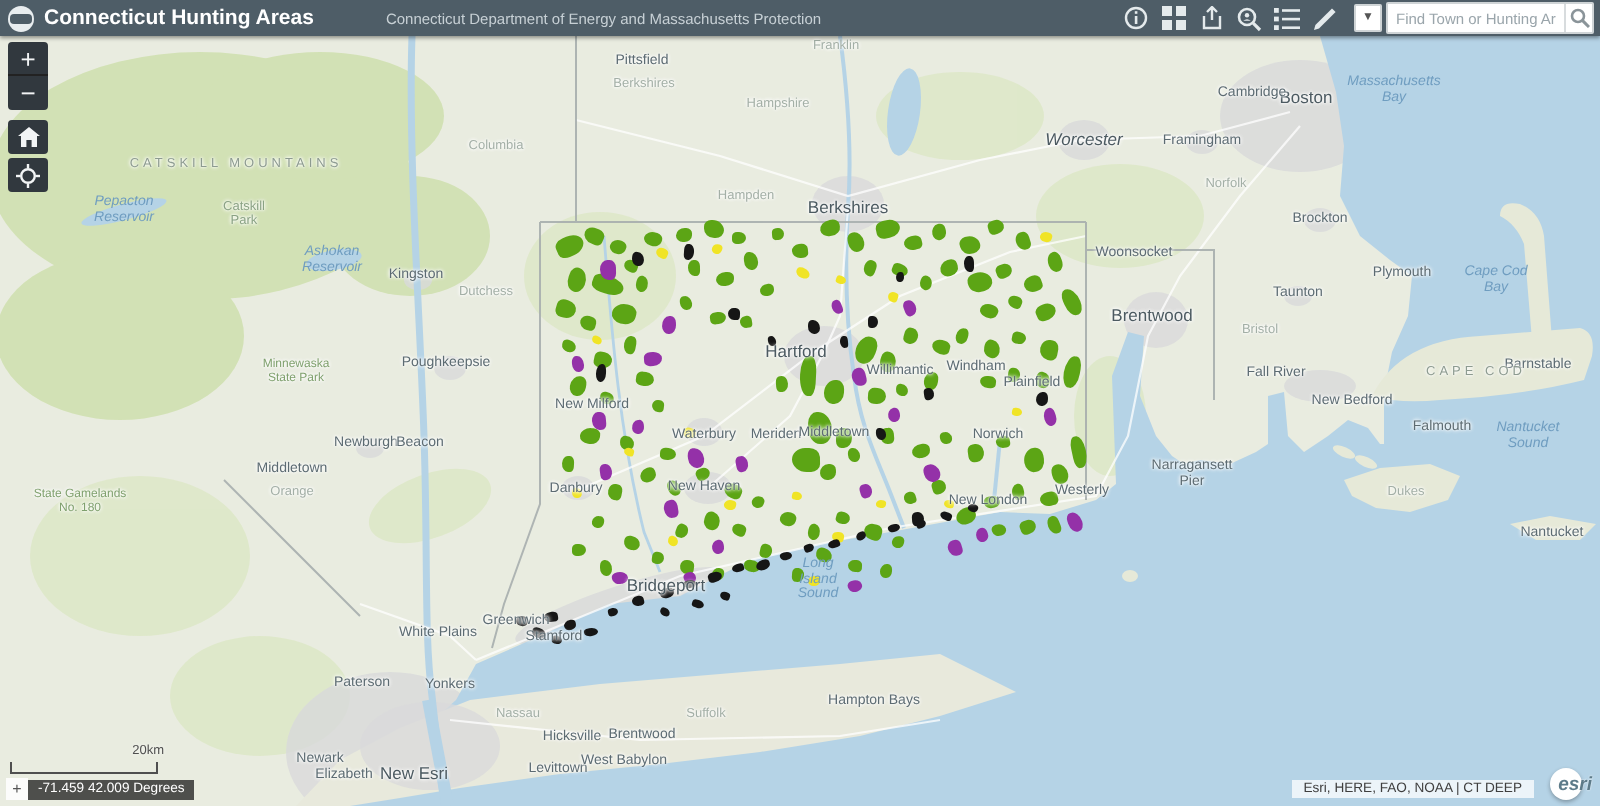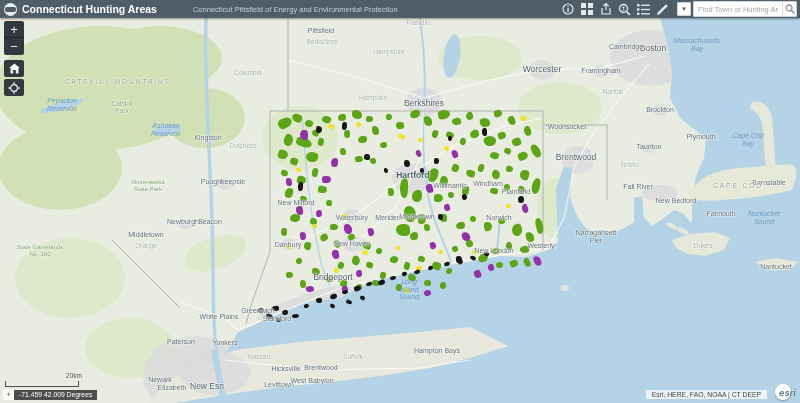--- a/index.html
+++ b/index.html
@@ -52,21 +52,21 @@
   .esrilogo .etext{position:absolute;right:1px;top:3px;font-size:9.5px;font-style:italic;font-weight:bold;color:#5d7b89;text-shadow:0 0 1px #fff;}
 </style>
 </head>
 <body>
 
 <div class="app">
 
   <div class="header">
     <span class="logo"></span>
     <span class="title">Connecticut Hunting Areas</span>
-    <span class="subtitle">Connecticut Pittsfield of Energy and Environmental Protection</span>
+    <span class="subtitle">Connecticut Department of Energy and Massachusetts Protection</span>
 
     <div class="toolbar">
       <button class="tool" title="">
         <svg width="12" height="12" viewBox="0 0 12 12">
             <circle cx="6" cy="6" r="5" fill="none" stroke="#e4eaec" stroke-width="1.2"></circle>
             <rect x="5.4" y="5" width="1.3" height="4" fill="#e4eaec"></rect>
             <rect x="5.4" y="2.6" width="1.3" height="1.3" fill="#e4eaec"></rect>
           </svg>
       </button>
       <button class="tool">
@@ -408,26 +408,26 @@
         <div class="blob" style="left: 330px; top: 286px; width: 5px; height: 4px; background: rgb(22, 22, 22); border-radius: 38% 62% 45% 55%; transform: rotate(21deg);"></div>
         <div class="blob" style="left: 346px; top: 282px; width: 6px; height: 4px; background: rgb(22, 22, 22); border-radius: 42% 58% 60% 40%; transform: rotate(20deg);"></div>
         <div class="blob" style="left: 360px; top: 278px; width: 5px; height: 4px; background: rgb(22, 22, 22); border-radius: 55% 45% 38% 62%; transform: rotate(19deg);"></div>
         <div class="blob" style="left: 258px; top: 290px; width: 6px; height: 5px; background: rgb(22, 22, 22); border-radius: 60% 40% 52% 48%; transform: rotate(18deg);"></div>
         <div class="blob" style="left: 266px; top: 296px; width: 7px; height: 5px; background: rgb(22, 22, 22); border-radius: 38% 62% 45% 55%; transform: rotate(17deg);"></div>
         <div class="blob" style="left: 276px; top: 300px; width: 5px; height: 4px; background: rgb(22, 22, 22); border-radius: 42% 58% 60% 40%; transform: rotate(16deg);"></div>
       </div>
 
     <div id="labels">
         <span class="lbl city2" style="left: 424px; top: 86px;">Berkshires</span>
-        <span class="lbl city2" style="left: 413px; top: 158px; font-weight: bold;">Hartford</span>
+        <span class="lbl city2" style="left: 398px; top: 158px;">Hartford</span>
         <span class="lbl city2" style="left: 653px; top: 31px; text-align: right;">Boston</span>
         <span class="lbl city2" style="left: 576px; top: 140px;">Brentwood</span>
-        <span class="lbl city2" style="left: 542px; top: 52px;">Worcester</span>
+        <span class="lbl city2" style="left: 542px; top: 52px; font-style: italic;">Worcester</span>
         <span class="lbl city2" style="left: 207px; top: 369px;">New Esri</span>
-        <span class="lbl city2" style="left: 333px; top: 260px;">Bridgeport</span>
+        <span class="lbl city2" style="left: 333px; top: 275px;">Bridgeport</span>
         <span class="lbl city" style="left: 296px; top: 185px;">New Milford</span>
         <span class="lbl city" style="left: 352px; top: 200px;">Waterbury</span>
         <span class="lbl city" style="left: 388px; top: 200px;">Meriden</span>
         <span class="lbl city" style="left: 417px; top: 199px;">Middletown</span>
         <span class="lbl city" style="left: 450px; top: 168px;">Willimantic</span>
         <span class="lbl city" style="left: 488px; top: 166px;">Windham</span>
         <span class="lbl city" style="left: 516px; top: 174px;">Plainfield</span>
         <span class="lbl city" style="left: 499px; top: 200px;">Norwich</span>
         <span class="lbl city" style="left: 494px; top: 233px;">New London</span>
         <span class="lbl city" style="left: 541px; top: 228px;">Westerly</span>

